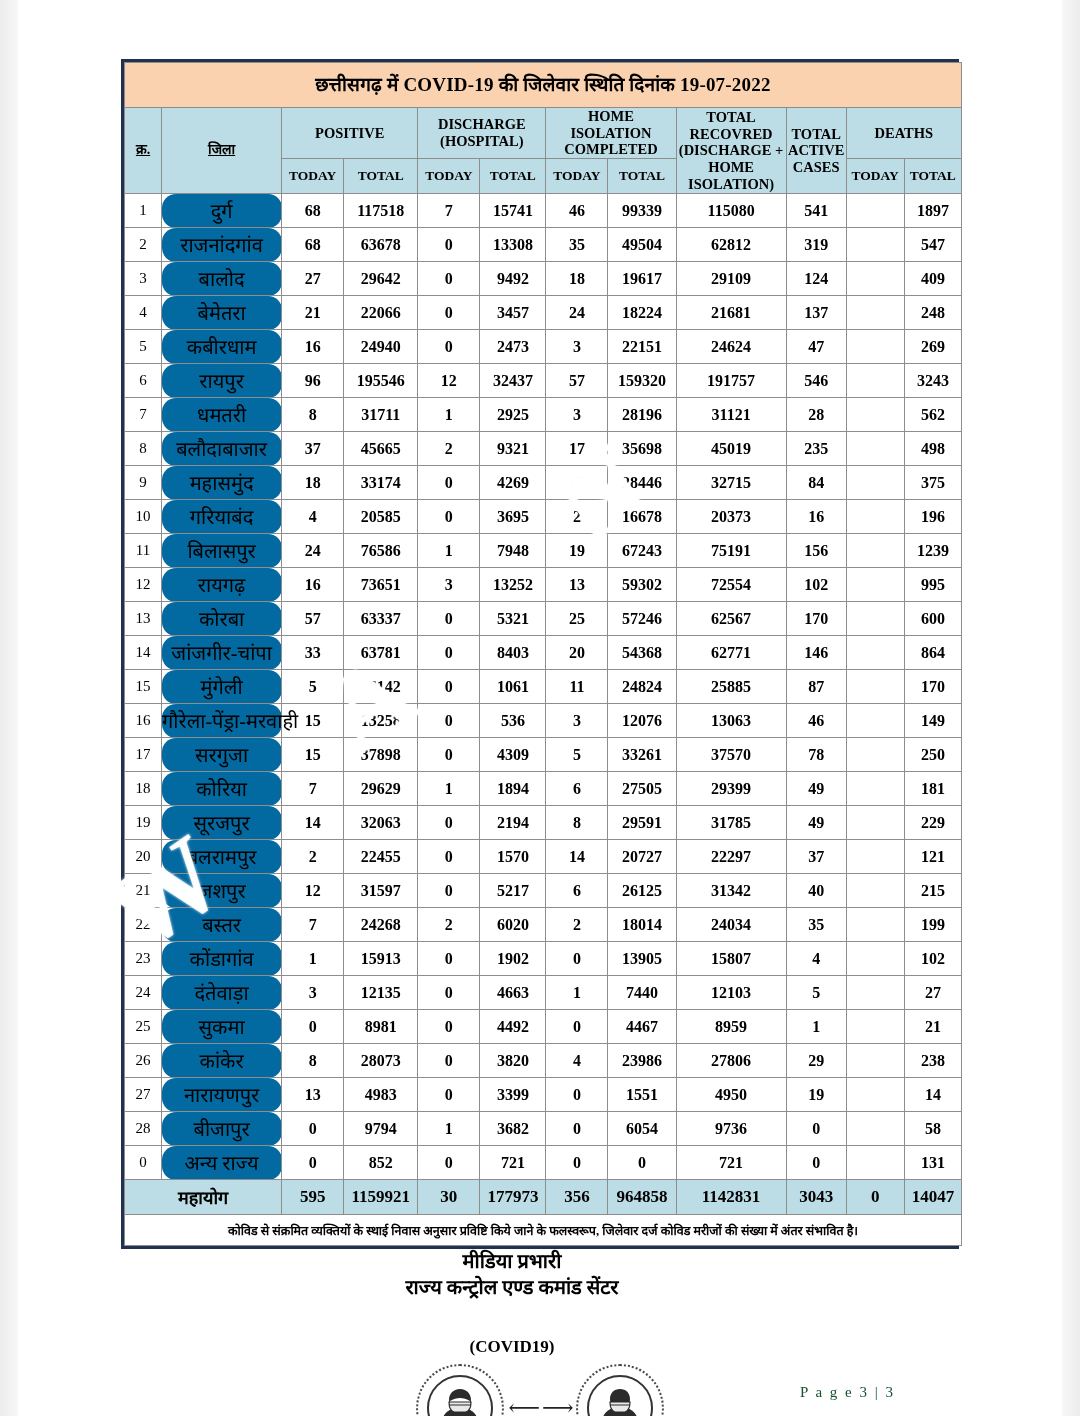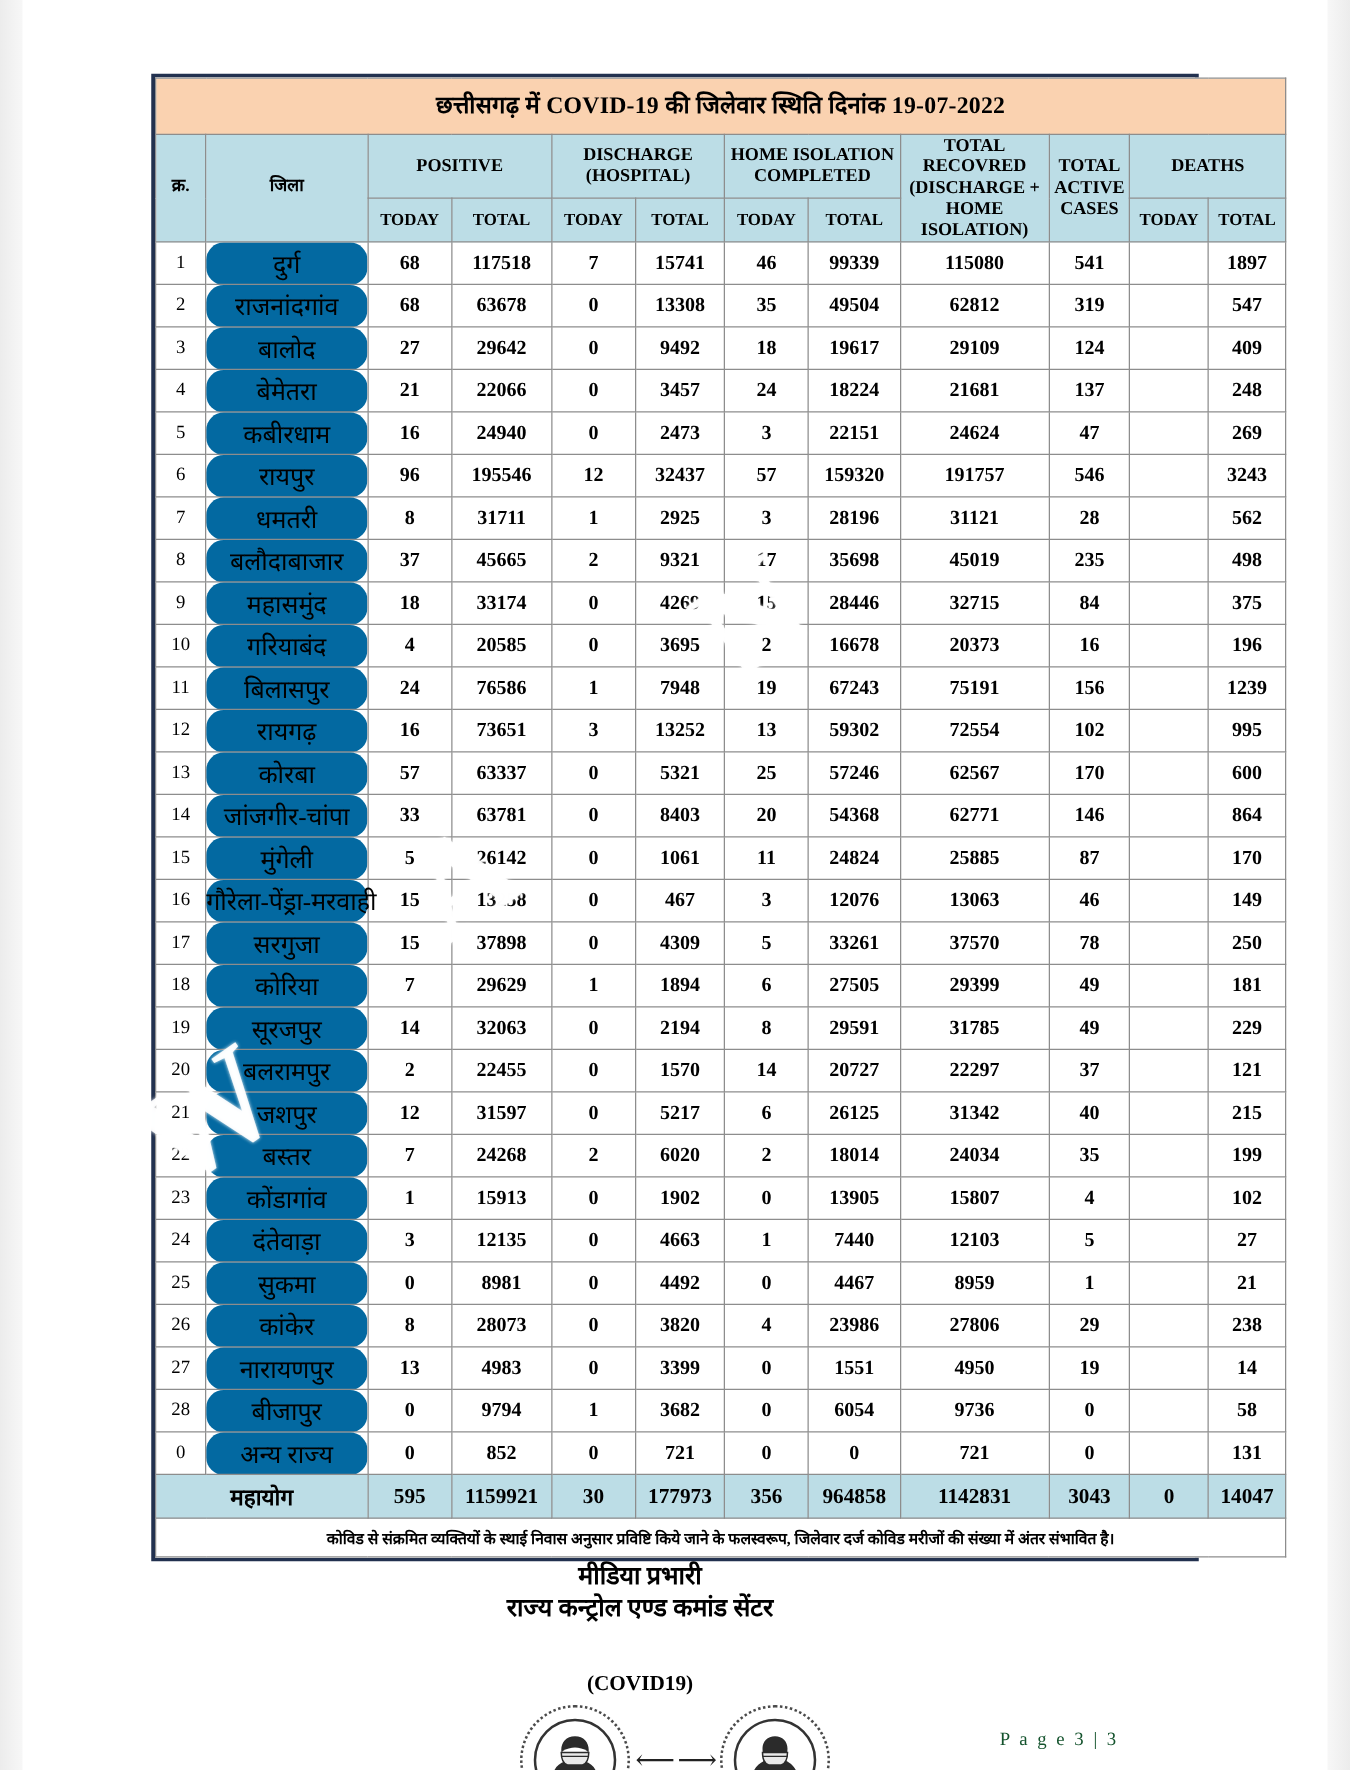--- a/index.html
+++ b/index.html
@@ -30,21 +30,21 @@
 
   .sheet {
     position: absolute;
     left: 121px;
     top: 59px;
     width: 838px;
   }
 
   table.covid {
     border-collapse: collapse;
-    width: 905px;
+    width: 838px;
     table-layout: fixed;
     background: #fff;
   }
   table.covid td, table.covid th {
     border: 1px solid #8d8d8d;
     padding: 0;
     text-align: center;
     vertical-align: middle;
   }
 
@@ -74,20 +74,21 @@
     line-height: 1.15;
     font-family: "Liberation Serif", "DejaVu Serif", serif;
   }
   th.sub {
     font-size: 13.5px;
     height: 34px;
   }
   th.grp { height: 50px; }
   th.tall {
     font-size: 14px;
+    text-decoration: underline;
   }
 
   
   tbody td {
     height: 33px;
     font-size: 16px;
     font-weight: bold;
     font-family: "Liberation Serif", "DejaVu Serif", serif;
   }
   td.sn {
@@ -488,21 +489,21 @@
             <td class="num">87</td>
             <td class="blank"></td>
             <td class="num">170</td>
           </tr>
           <tr>
             <td class="sn">16</td>
             <td class="district">गौरेला-पेंड्रा-मरवाही</td>
             <td class="num">15</td>
             <td class="num">13258</td>
             <td class="num">0</td>
-            <td class="num">467</td>
+            <td class="num">536</td>
             <td class="num">3</td>
             <td class="num">12076</td>
             <td class="num">13063</td>
             <td class="num">46</td>
             <td class="blank"></td>
             <td class="num">149</td>
           </tr>
           <tr>
             <td class="sn">17</td>
             <td class="district">सरगुजा</td>

